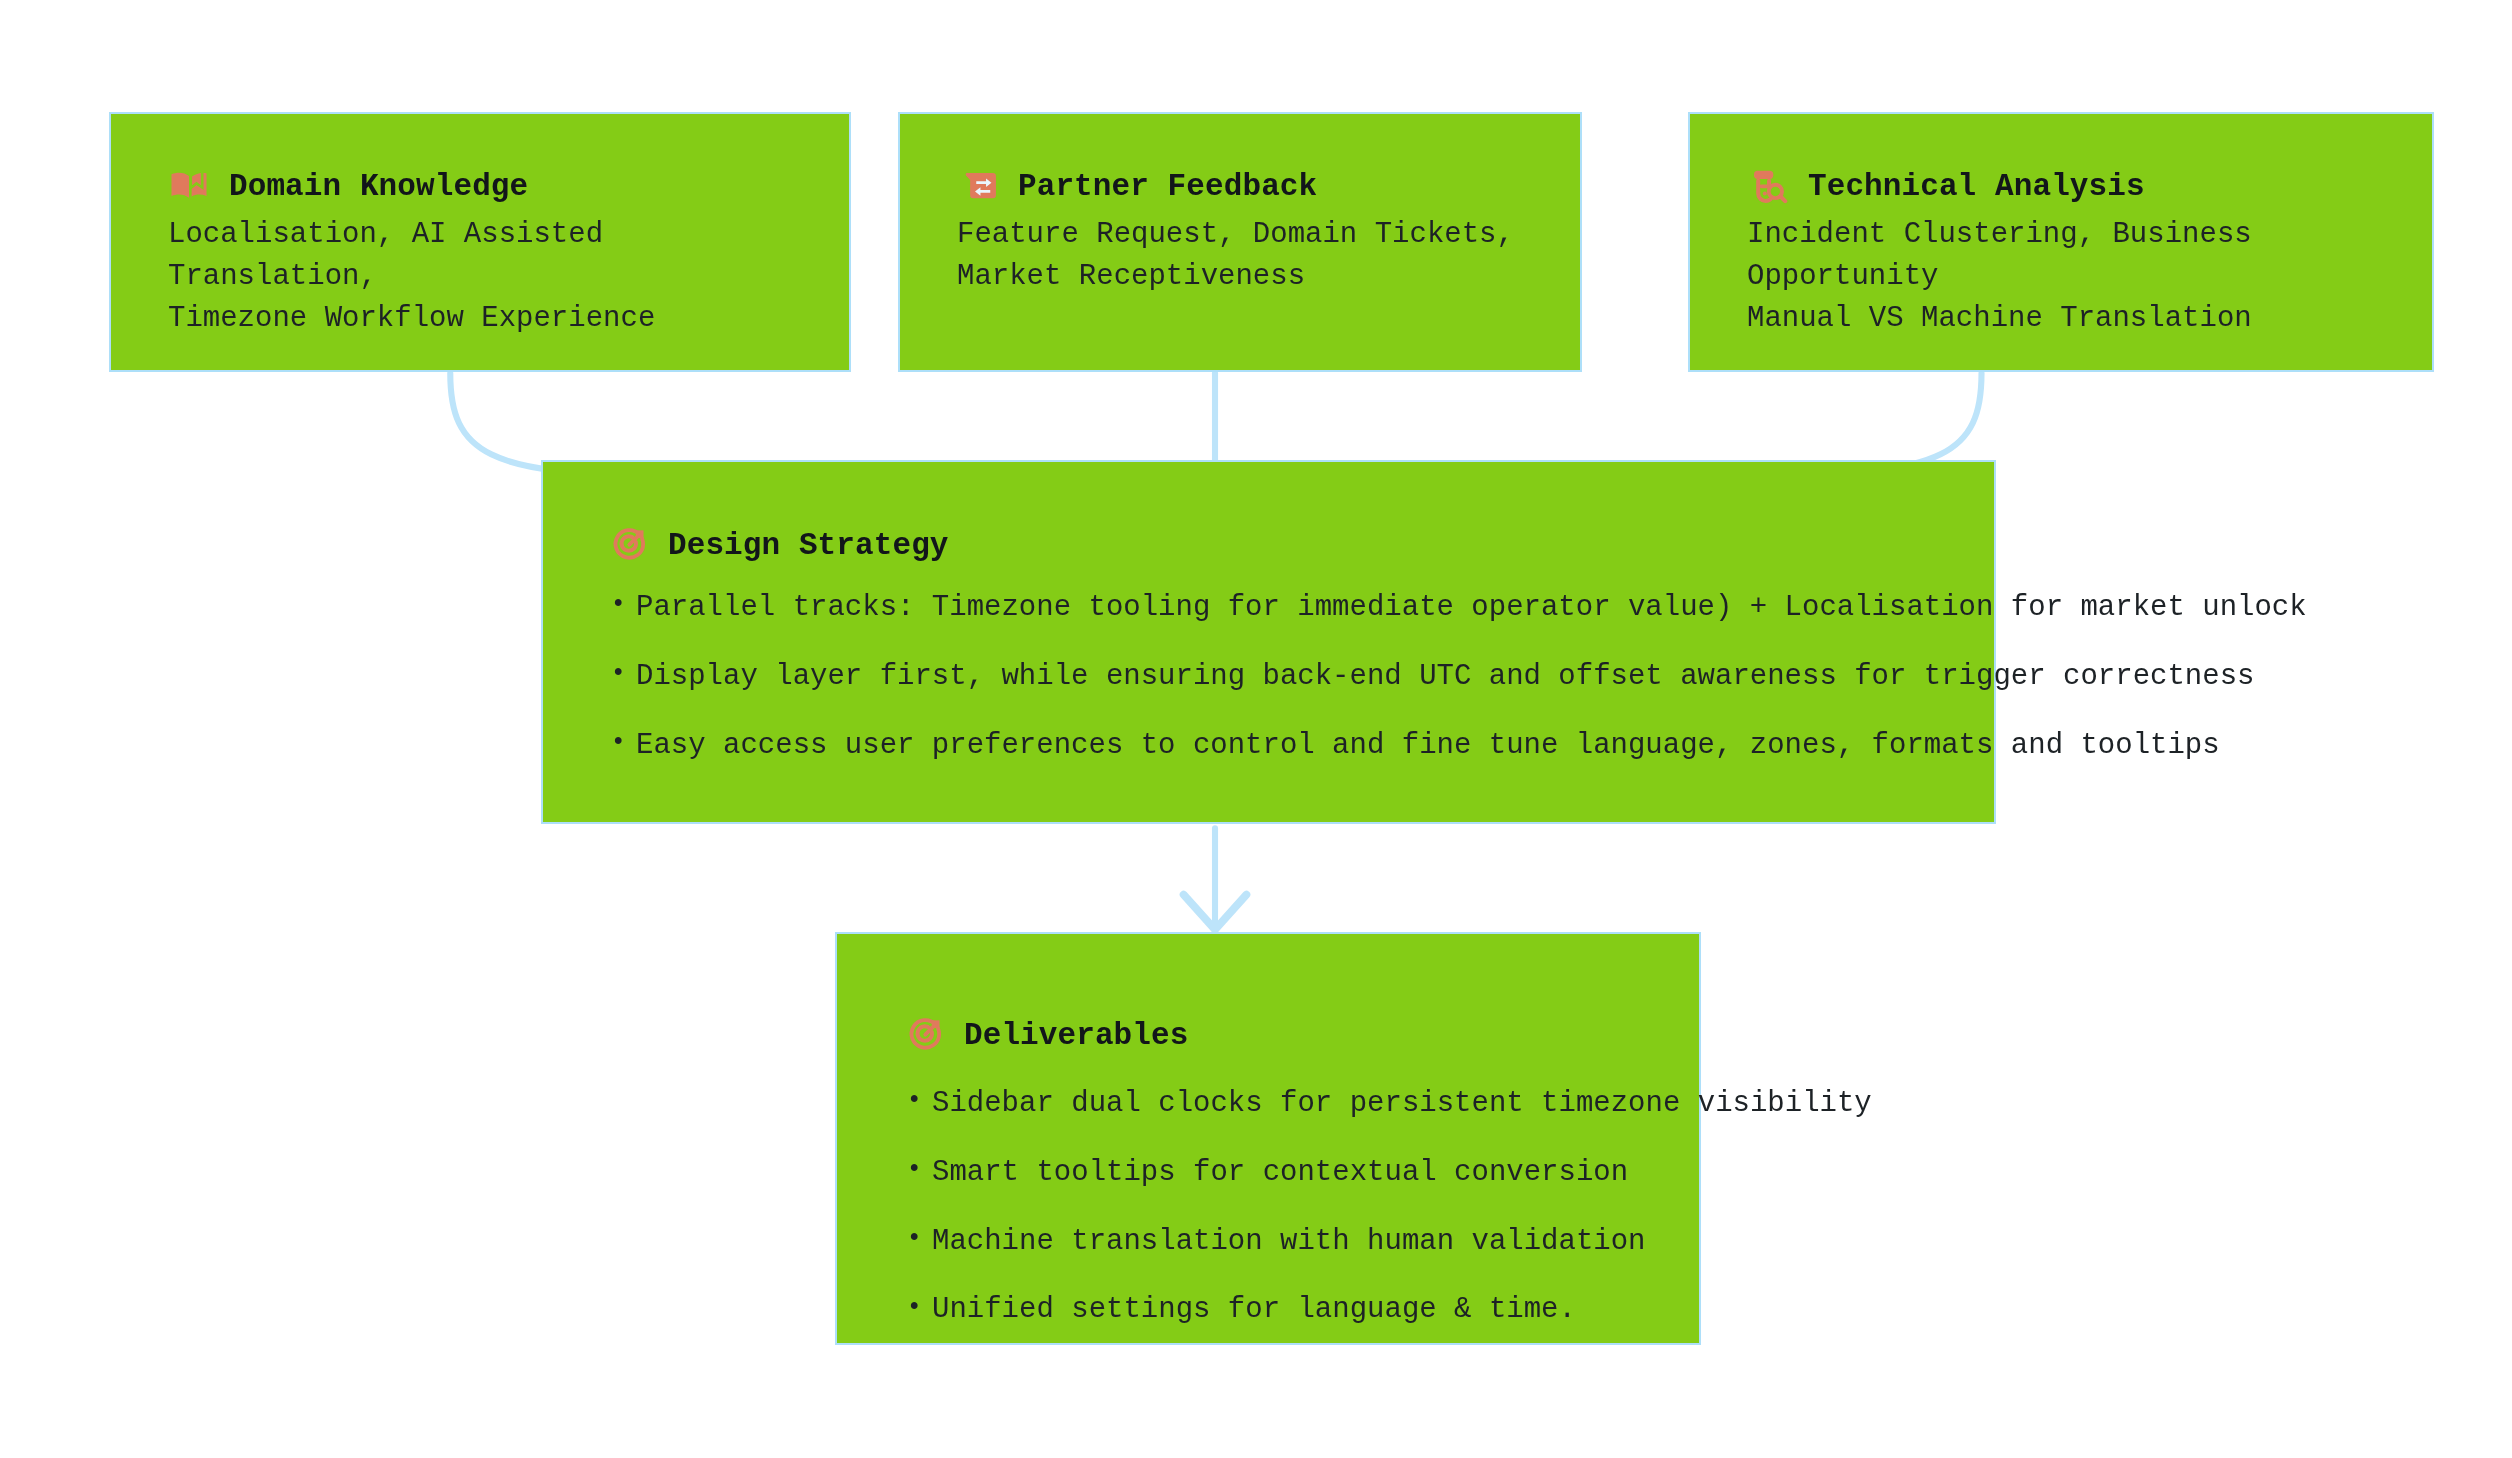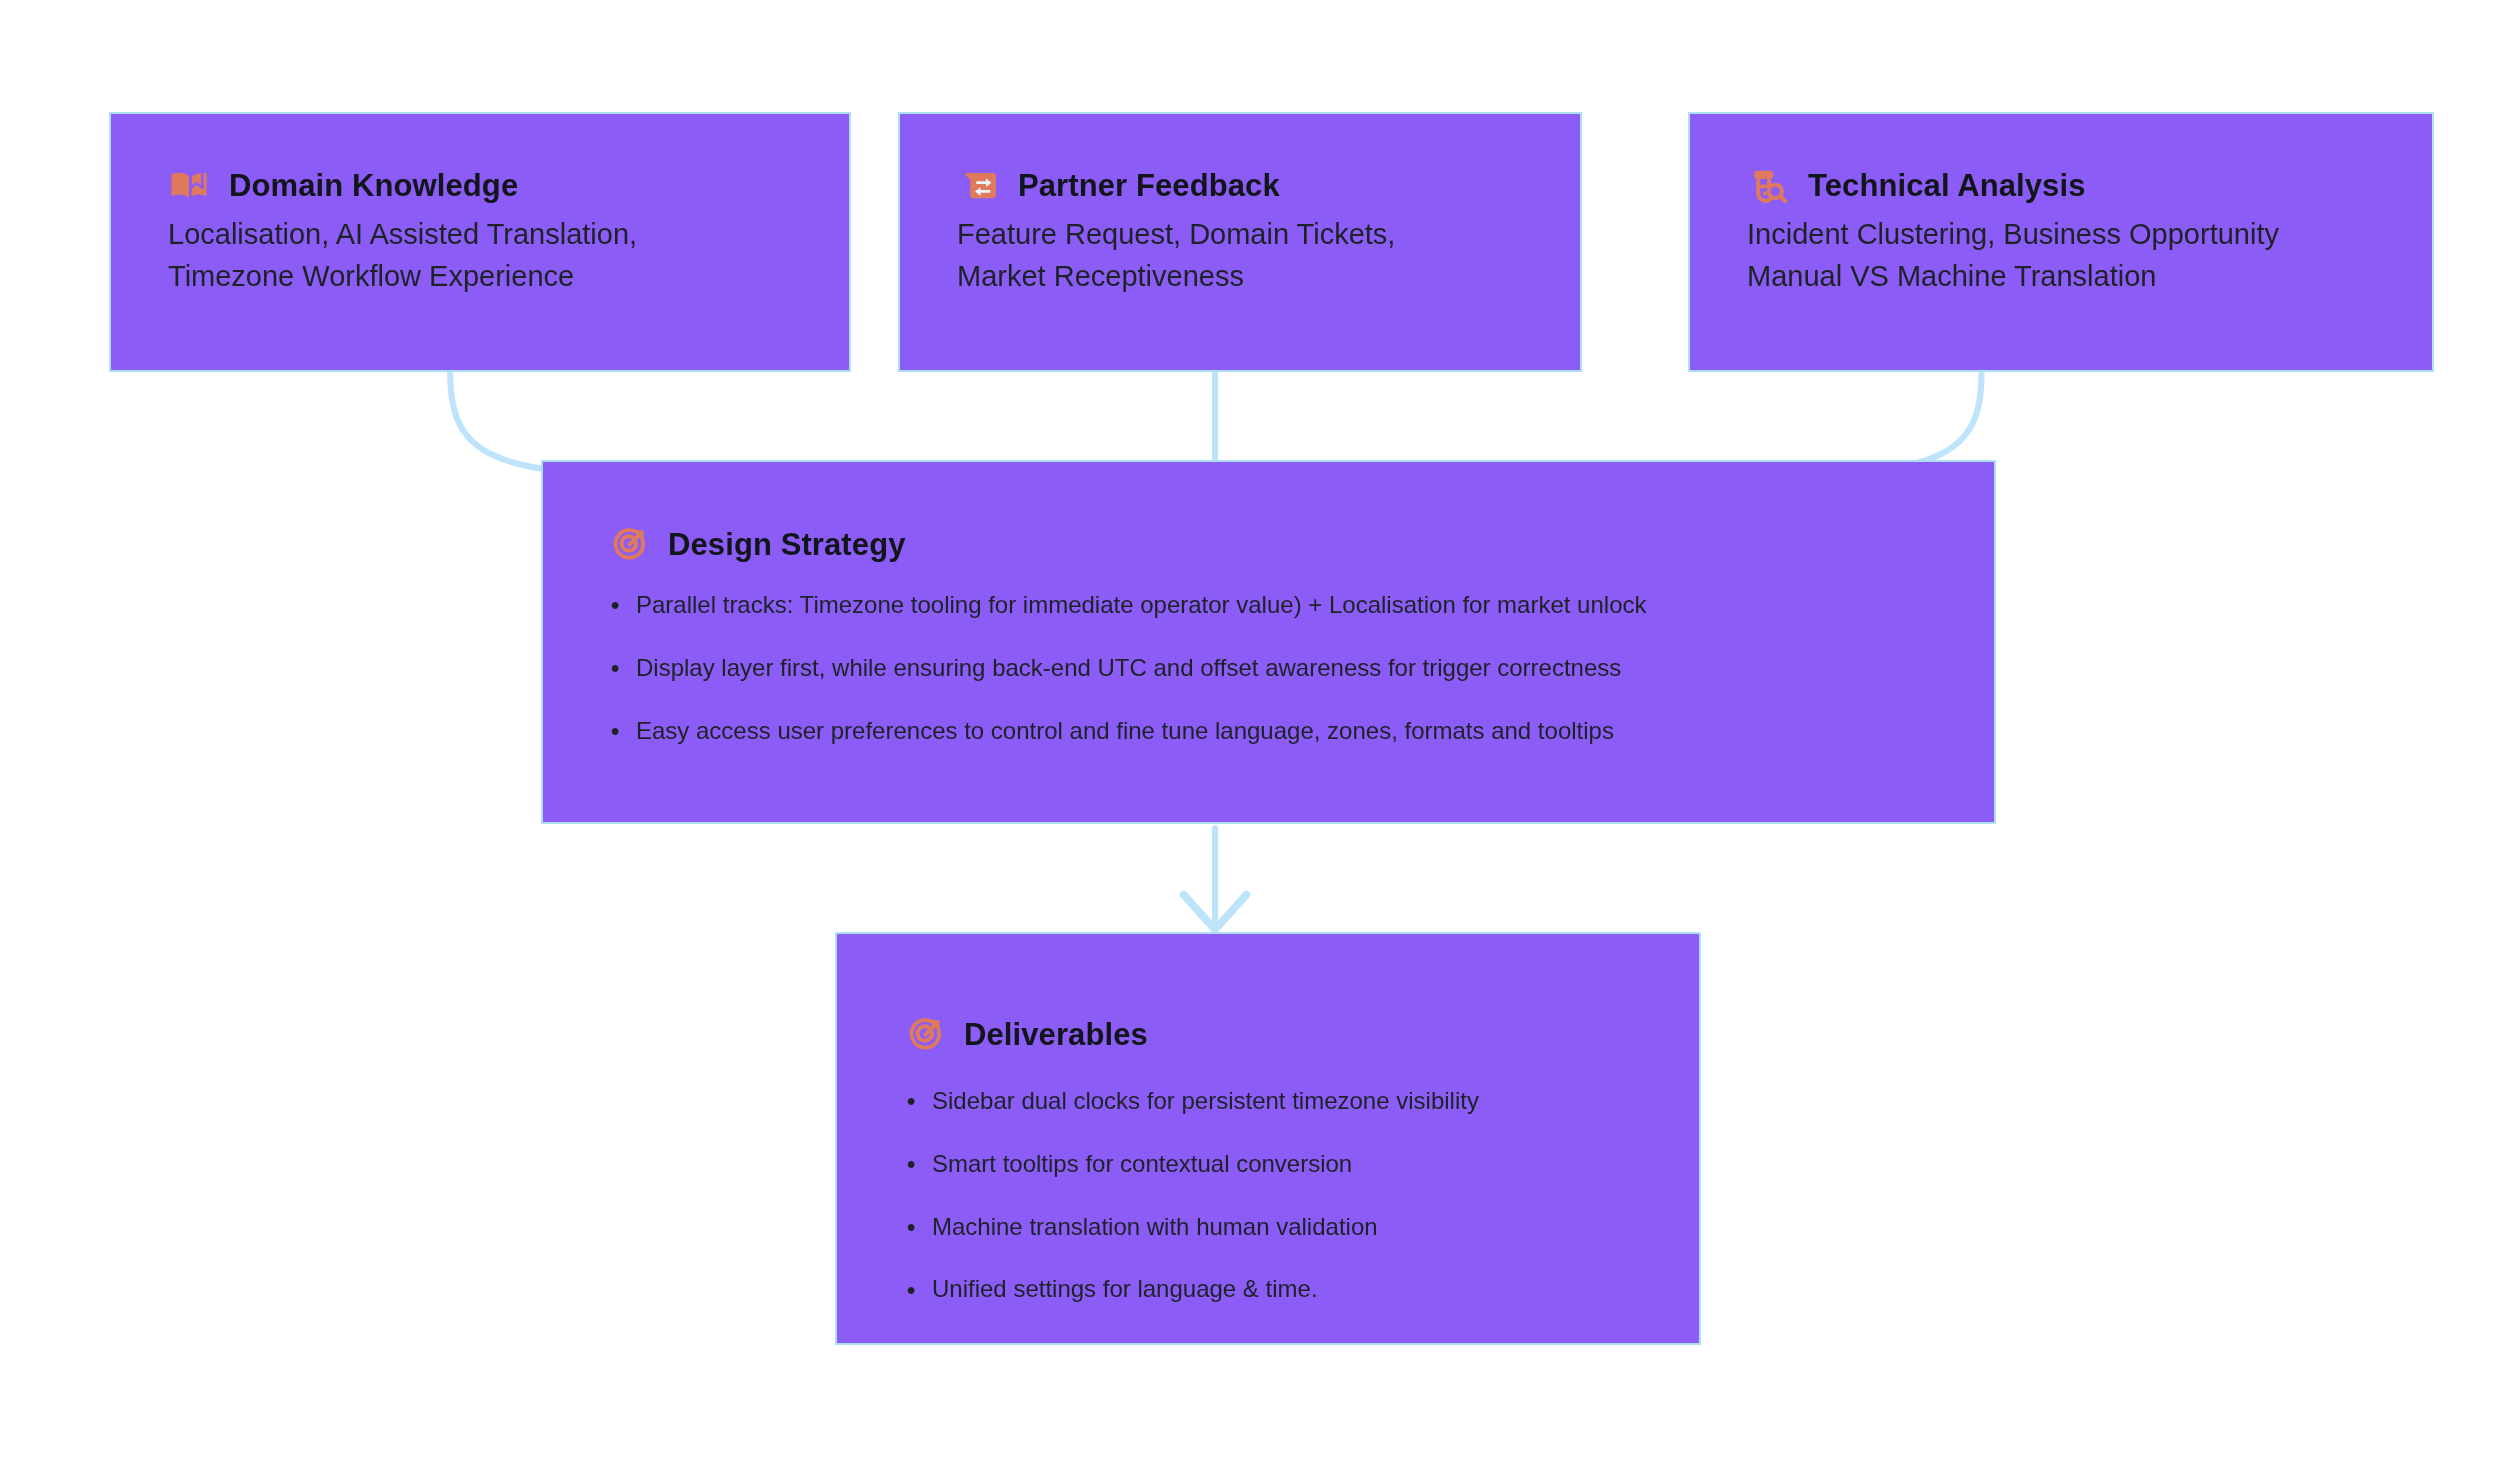--- a/index.html
+++ b/index.html
@@ -30,22 +30,23 @@
     top: 0;
     width: 2512px;
     height: 1458px;
     pointer-events: none;
   }
 
   
   .card {
     position: absolute;
     box-sizing: border-box;
-    background: #8b5cf6;
+    background: #84cc16;
     border: 2.6px solid #addff9;
+    font-family: Liberation Mono, monospace;
   }
 
   .card-head {
     display: flex;
     align-items: center;
     gap: 19px;
   }
 
   .card-title {
     font-size: 31px;
@@ -95,21 +96,21 @@
     height: 413px;
   }
   #card-deliverables .card-head { position: absolute; left: 68px; top: 81px; }
   #card-deliverables .bullets   { position: absolute; left: 68px; top: 153px; right: 35px; }
 
   
   .bullets { list-style: none; margin: 0; padding: 0; }
   .bullets li {
     position: relative;
     padding-left: 27px;
-    font-size: 24px;
+    font-size: 29px;
     line-height: 1.2;
     color: #1d2226;
     white-space: nowrap;
   }
   #card-design-strategy .bullets li { margin-bottom: 34px; }
   #card-design-strategy .bullets li:last-child { margin-bottom: 0; }
   #card-deliverables .bullets li { margin-bottom: 34px; }
   #card-deliverables .bullets li:last-child { margin-bottom: 0; }
 
   .bullets li::before {

